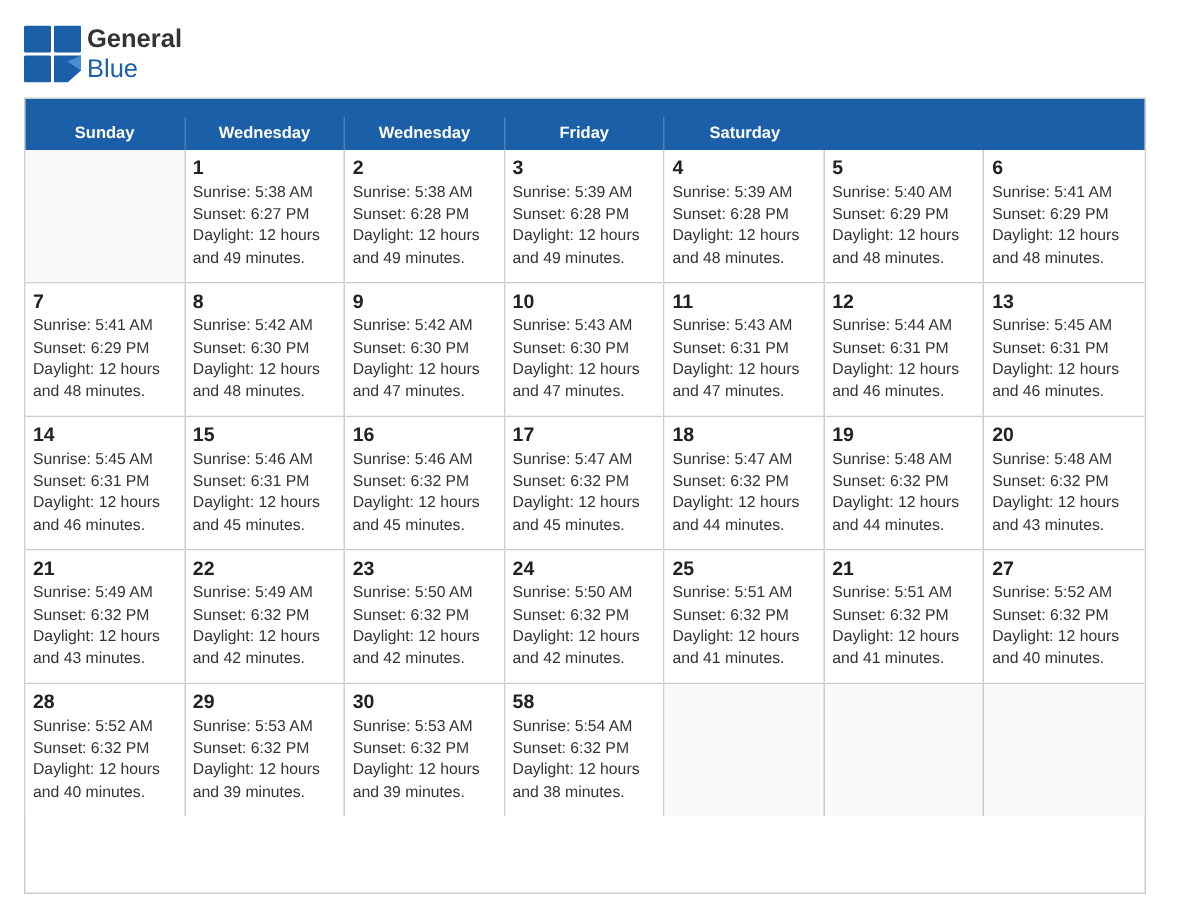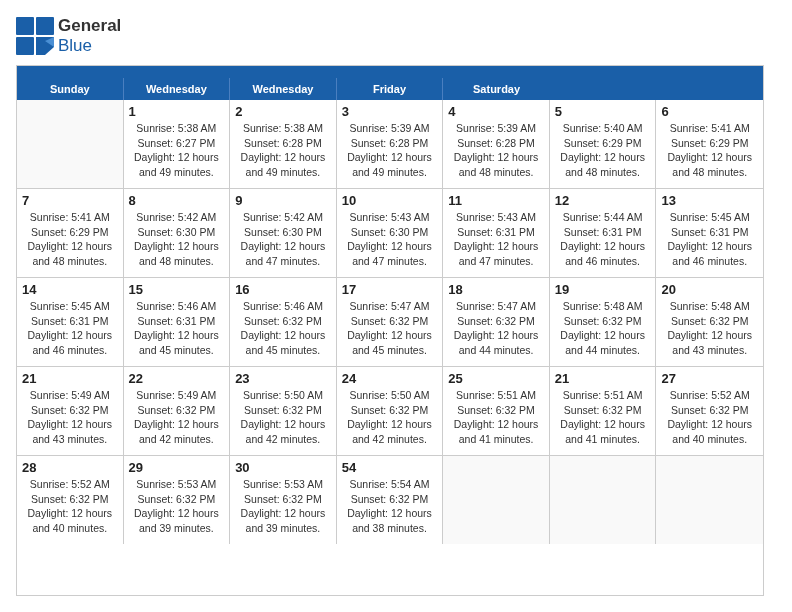--- a/index.html
+++ b/index.html
@@ -83,21 +83,20 @@
       font-size: 13px;
       font-weight: bold;
       color: #222;
       display: block;
       margin-bottom: 2px;
     }
     .day-info {
       font-size: 10.5px;
       color: #333;
       line-height: 1.4;
-      text-align: center;
     }
   </style>
 </head>
 <body>
 
 <div class="page">
   <div class="header">
     <div class="logo">
   <svg width="38" height="38" viewBox="0 0 38 38">
     <rect x="0" y="0" width="18" height="18" fill="#1a5fa8" rx="1"></rect>
@@ -250,21 +249,21 @@
           </div>
           <div class="cal-cell">
             <span class="day-num">29</span>
             <div class="day-info">Sunrise: 5:53 AM<br>Sunset: 6:32 PM<br>Daylight: 12 hours and 39 minutes.</div>
           </div>
           <div class="cal-cell">
             <span class="day-num">30</span>
             <div class="day-info">Sunrise: 5:53 AM<br>Sunset: 6:32 PM<br>Daylight: 12 hours and 39 minutes.</div>
           </div>
           <div class="cal-cell">
-            <span class="day-num">54</span>
+            <span class="day-num">58</span>
             <div class="day-info">Sunrise: 5:54 AM<br>Sunset: 6:32 PM<br>Daylight: 12 hours and 38 minutes.</div>
           </div>
           <div class="cal-cell empty"></div>
           <div class="cal-cell empty"></div>
           <div class="cal-cell empty"></div>
         </div>
       </div>
   </div>
 </div>
 

